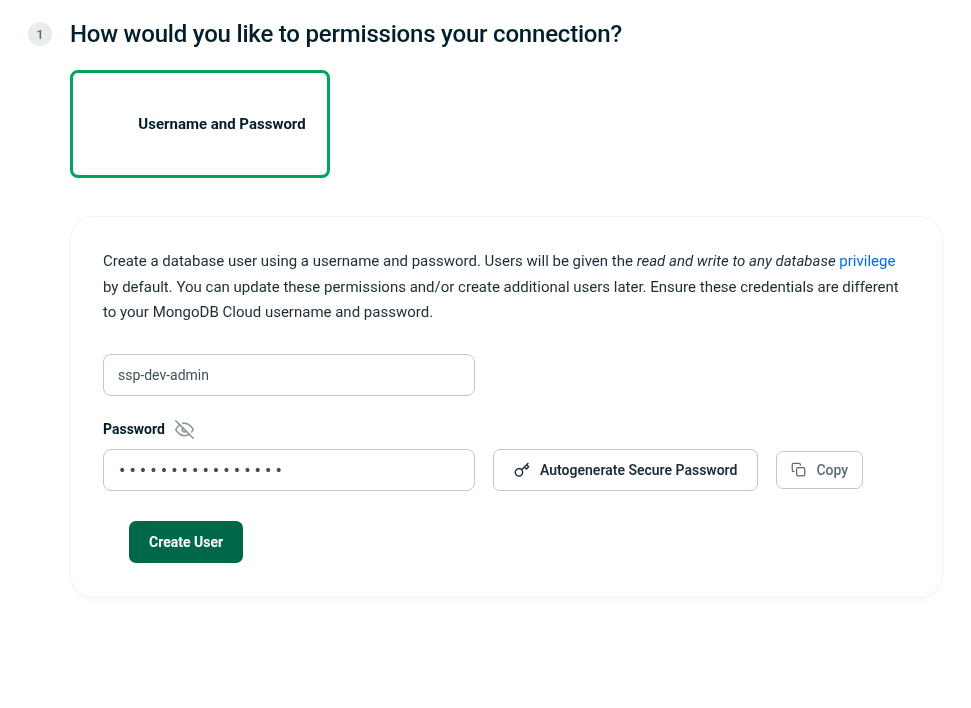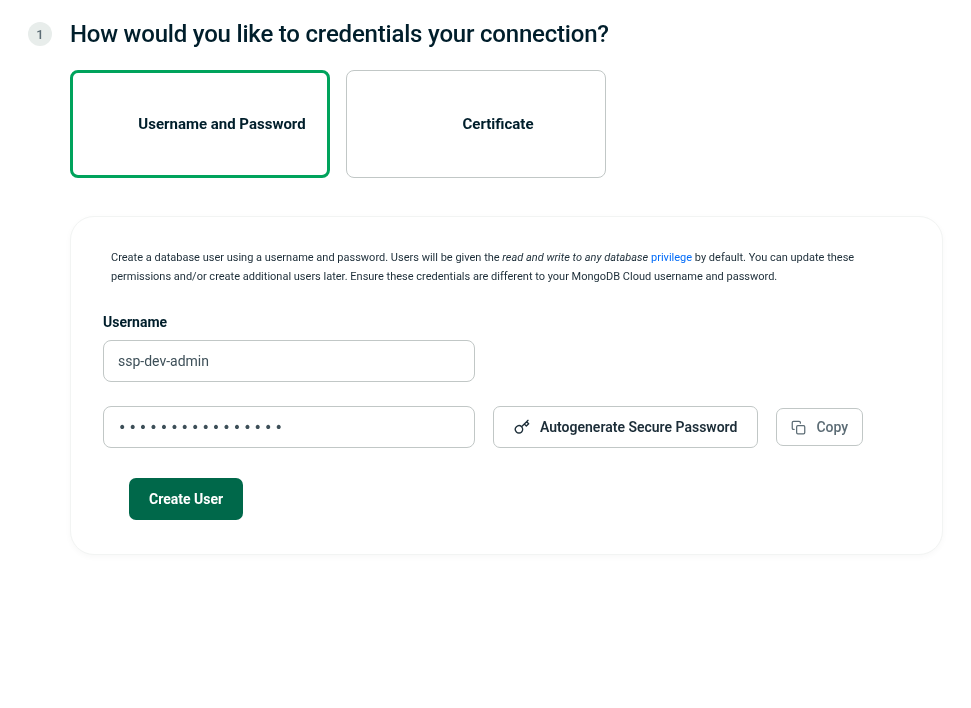--- a/index.html
+++ b/index.html
@@ -71,25 +71,24 @@
       border: 3px solid #00a35c;
     }
     .form-panel {
       background: #ffffff;
       border: 1px solid #f2f4f3;
       border-radius: 24px;
       padding: 32px 32px 34px 32px;
       box-shadow: 0 2px 6px rgba(0,30,43,0.03);
     }
     .form-intro {
-      font-size: 11px;
+      font-size: 15px;
       line-height: 1.7;
       color: #1c2d38;
       margin-bottom: 28px;
-      margin-left: 8px;
     }
     .form-intro em {
       font-style: italic;
     }
     .form-intro a {
       color: #016bf8;
       text-decoration: none;
     }
     .field-label {
       font-size: 14px;
@@ -170,45 +169,50 @@
     .create-row {
       margin-top: 30px;
       margin-left: 26px;
     }
   </style>
 </head>
 <body>
 
 <div class="header-row">
   <div class="step-badge">1</div>
-  <h1 class="page-title">How would you like to credentials your connection?</h1>
+  <h1 class="page-title">How would you like to permissions your connection?</h1>
 </div>
 
 <div class="content-indent">
 
   <div class="option-cards">
     <div class="option-card selected">
       <span>Username and Password</span>
-    </div>
-    <div class="option-card">
-      <span>Certificate</span>
     </div>
   </div>
 
   <div class="form-panel">
     <p class="form-intro">
       <span>Create a database user using a username and password. Users will be given the </span><em>read and write to any database</em><span> </span><a href="#">privilege</a><span> by default. You can update these permissions and/or create additional users later. Ensure these credentials are different to your MongoDB Cloud username and password.</span>
     </p>
 
     <div class="field-block">
-      <div class="field-label">Username</div>
       <input type="text" class="text-input" value="ssp-dev-admin" style="">
     </div>
 
     <div class="field-block">
+      <div class="field-label">
+        <span>Password</span>
+        <span class="eye-icon">
+          <svg width="19" height="19" viewBox="0 0 24 24" fill="none" stroke="currentColor" stroke-width="2" stroke-linecap="round" stroke-linejoin="round">
+            <path d="M17.94 17.94A10.07 10.07 0 0 1 12 20c-7 0-11-8-11-8a18.45 18.45 0 0 1 5.06-5.94M9.9 4.24A9.12 9.12 0 0 1 12 4c7 0 11 8 11 8a18.5 18.5 0 0 1-2.16 3.19m-6.72-1.07a3 3 0 1 1-4.24-4.24"></path>
+            <line x1="1" y1="1" x2="23" y2="23"></line>
+          </svg>
+        </span>
+      </div>
 
       <div class="password-row">
         <input type="text" class="text-input pwd-input" value="••••••••••••••••" style="">
 
         <button class="btn btn-outline">
           <span class="key-icon">
             <svg width="16" height="16" viewBox="0 0 24 24" fill="none" stroke="currentColor" stroke-width="2" stroke-linecap="round" stroke-linejoin="round">
               <path d="M21 2l-2 2m-7.61 7.61a5.5 5.5 0 1 1-7.778 7.778 5.5 5.5 0 0 1 7.777-7.777zm0 0L15.5 7.5m0 0 3 3L22 7l-3-3m-3.5 3.5L19 4"></path>
             </svg>
           </span>

